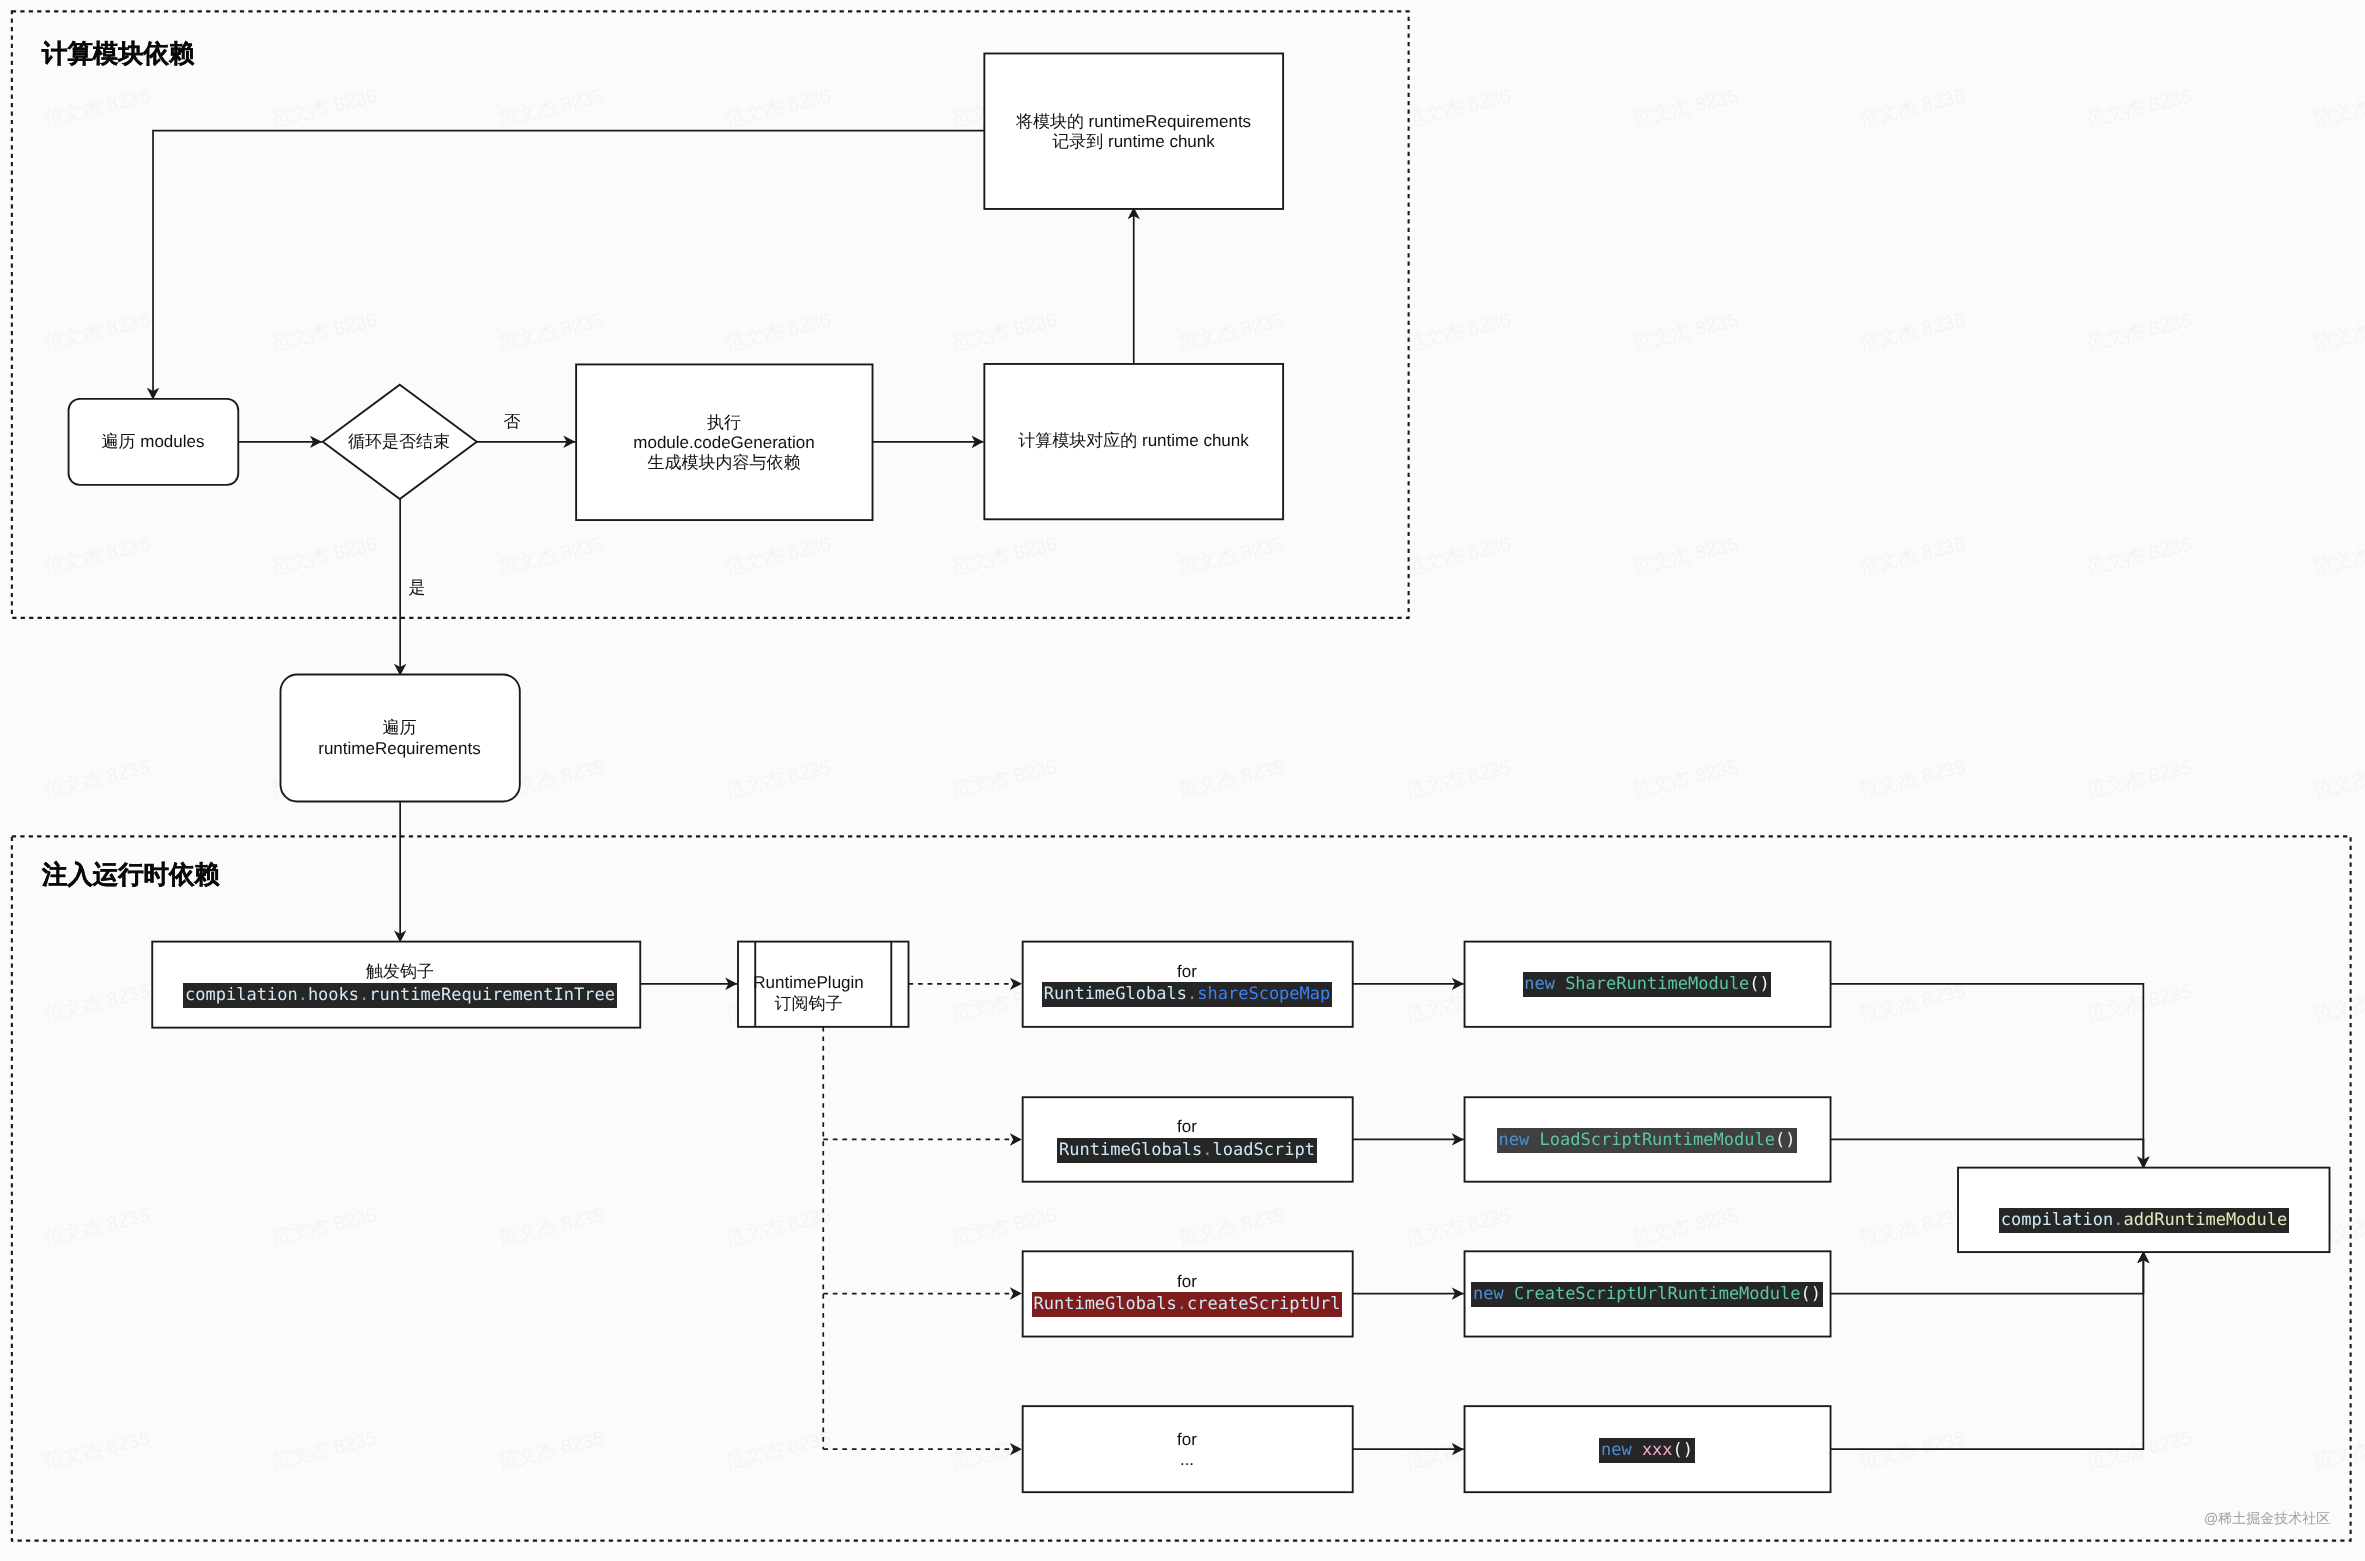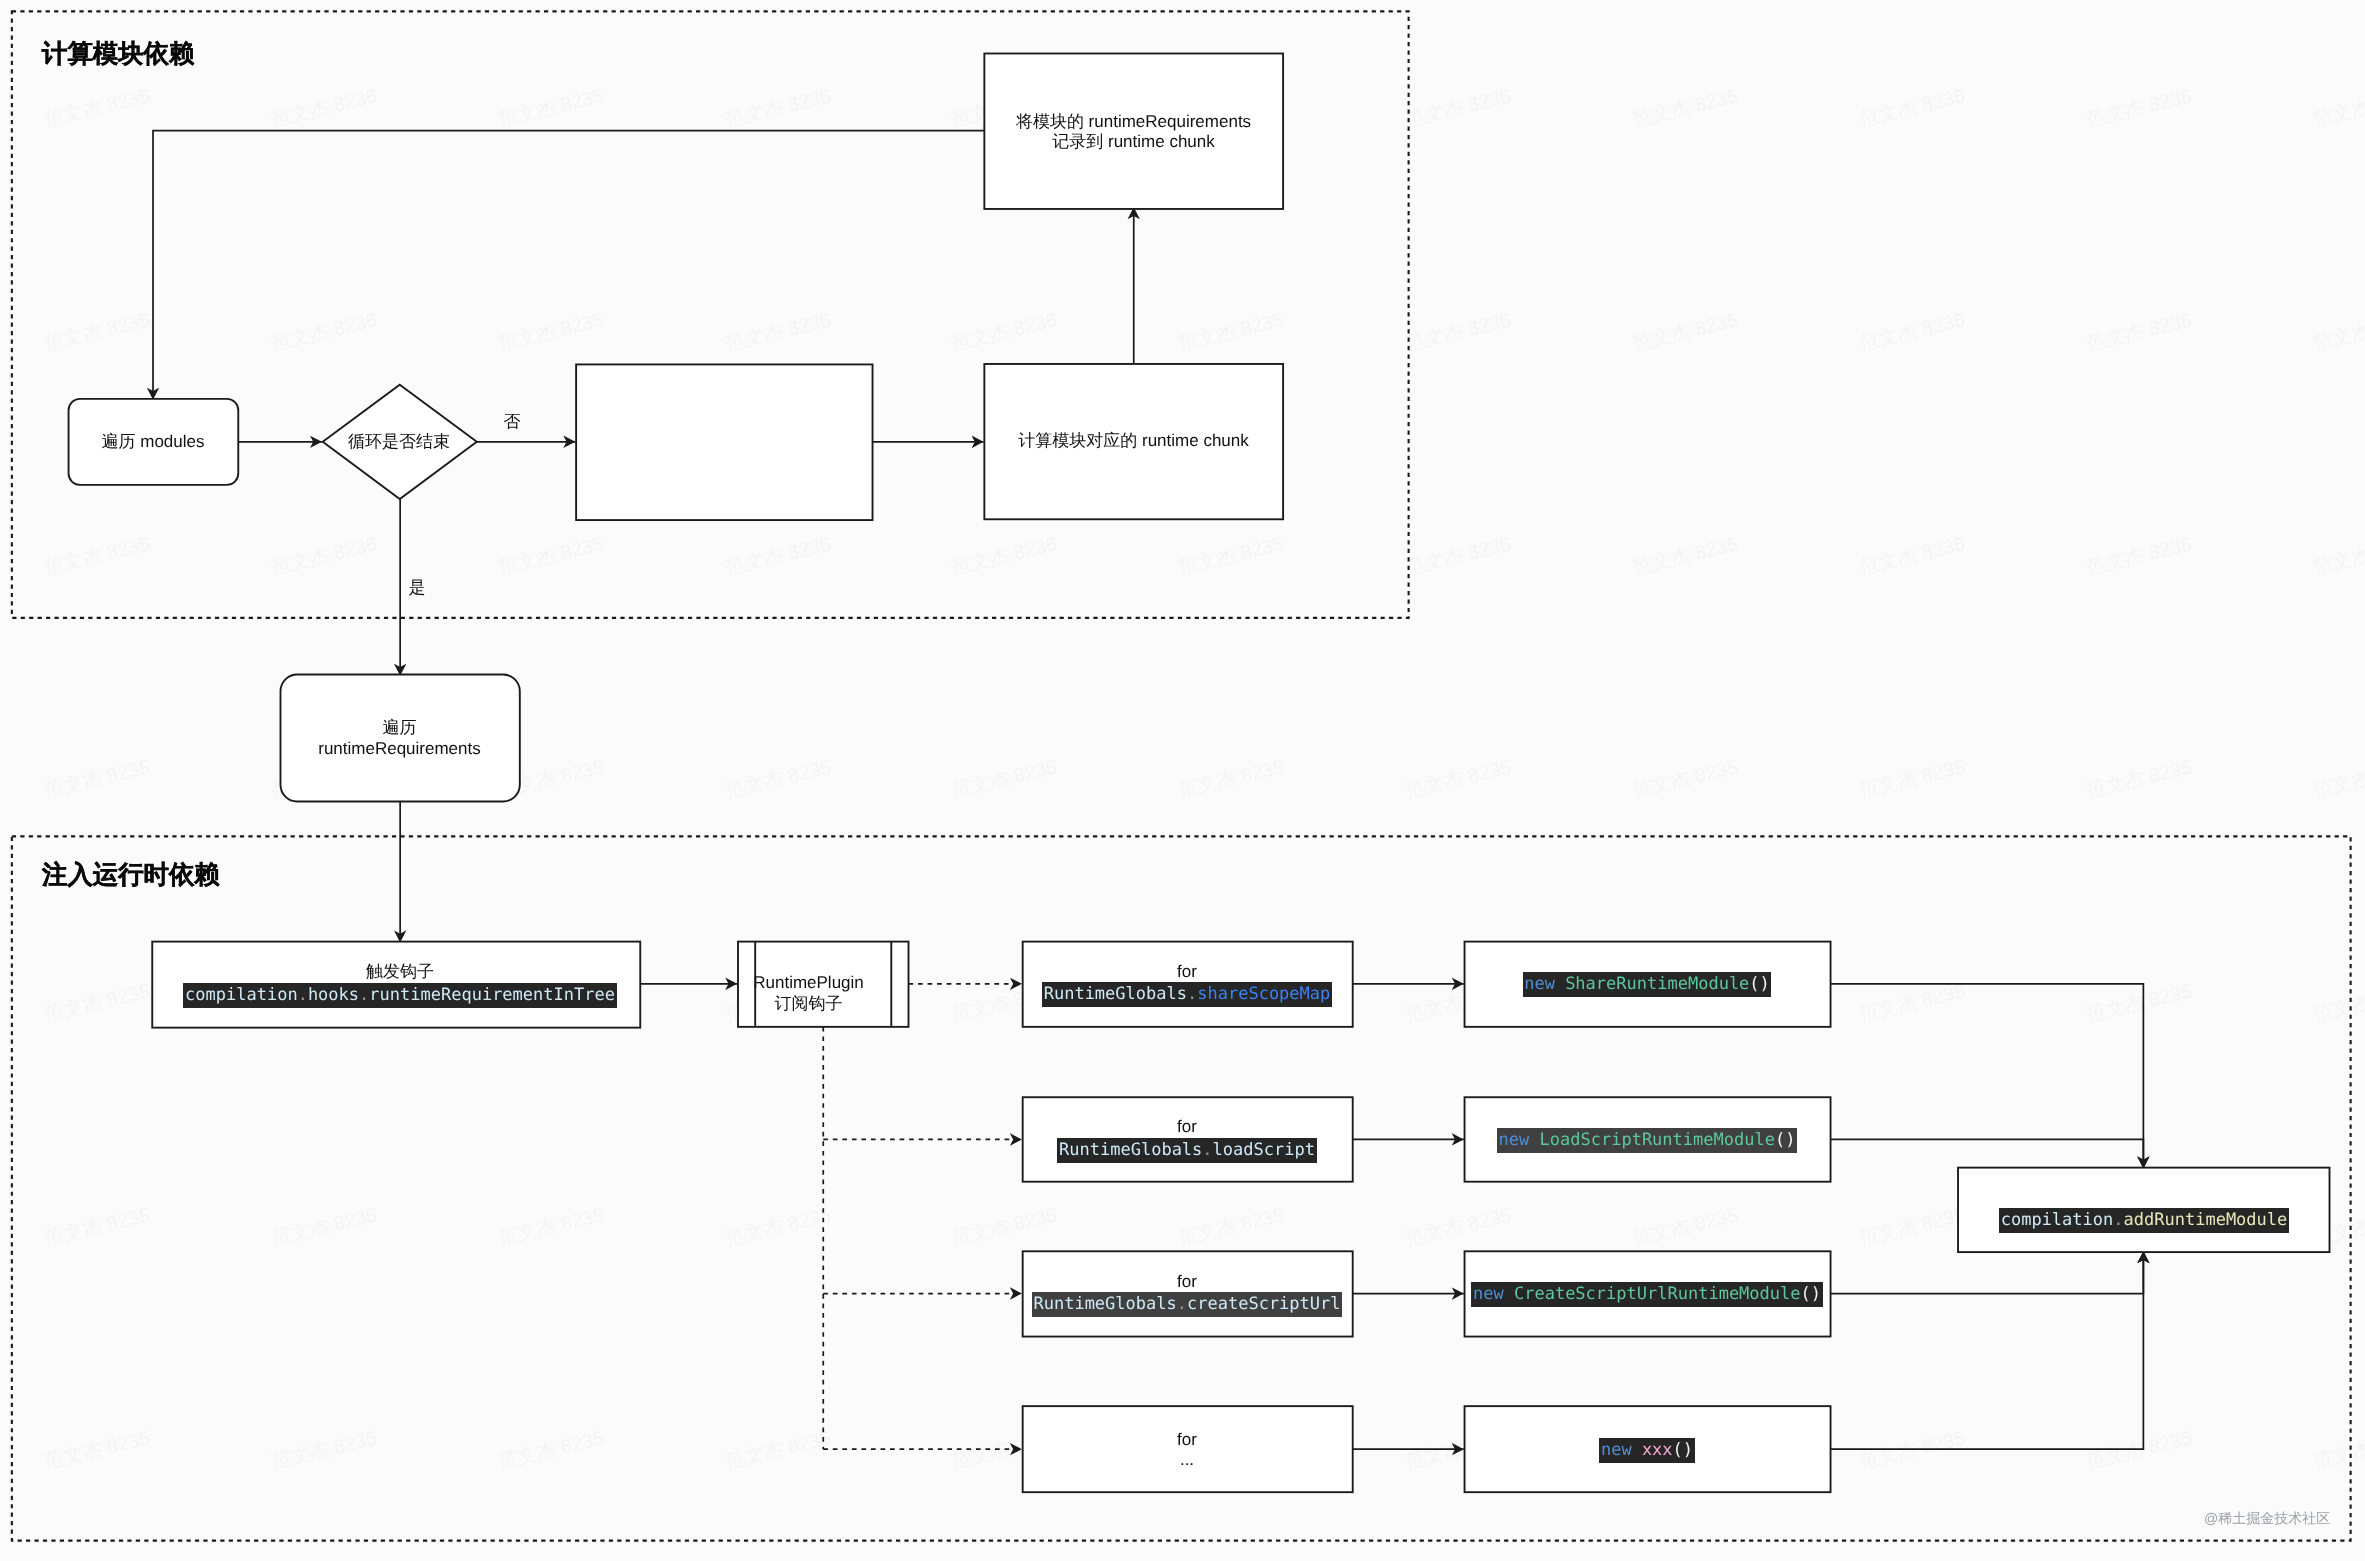--- a/index.html
+++ b/index.html
@@ -170,20 +170,25 @@
 <div class="nodetext" style="left:984px;top:54px;width:299px;height:156px">
       <div>将模块的 runtimeRequirements</div>
       <div>记录到 runtime chunk</div>
     </div>
 <div class="nodetext" style="left:68px;top:399px;width:170px;height:86px">
       <div>遍历 modules</div>
     </div>
 <div class="nodetext" style="left:322px;top:385px;width:154px;height:114px">
       <div>循环是否结束</div>
     </div>
+<div class="nodetext" style="left:576px;top:365px;width:296px;height:156px">
+      <div>执行</div>
+      <div>module.codeGeneration</div>
+      <div>生成模块内容与依赖</div>
+    </div>
 <div class="nodetext" style="left:984px;top:364px;width:299px;height:155px">
       <div>计算模块对应的 runtime chunk</div>
     </div>
 <div class="nodetext" style="left:280px;top:675px;width:239px;height:127px">
       <div>遍历</div>
       <div>runtimeRequirements</div>
     </div>
 <div class="nodetext" style="left:156px;top:942px;width:488px;height:86px">
       <div>触发钩子</div>
       <div class="coderow">
@@ -202,21 +207,21 @@
     </div>
 <div class="nodetext" style="left:1022px;top:1098px;width:330px;height:84px">
       <div>for</div>
       <div class="coderow">
         <span class="code" style="background:#262626"><span style="color:#cfeaf6">RuntimeGlobals</span><span style="color:#8f9597">.</span><span style="color:#cfeaf6">loadScript</span></span>
       </div>
     </div>
 <div class="nodetext" style="left:1022px;top:1252px;width:330px;height:85px">
       <div>for</div>
       <div class="coderow">
-        <span class="code" style="background:#404040"><span style="color:#cfeaf6">RuntimeGlobals</span><span style="color:#8f9597">.</span><span style="color:#cfeaf6">createScriptUrl</span></span>
+        <span class="code" style="background:#7f1d1d"><span style="color:#cfeaf6">RuntimeGlobals</span><span style="color:#8f9597">.</span><span style="color:#cfeaf6">createScriptUrl</span></span>
       </div>
     </div>
 <div class="nodetext" style="left:1022px;top:1407px;width:330px;height:86px">
       <div>for</div>
       <div>...</div>
     </div>
 <div class="nodetext" style="left:1464px;top:942px;width:366px;height:85px">
       <div class="coderow">
         <span class="code" style="background:#262626"><span style="color:#4d8fd6">new</span><span style="color:#f2f2f2"> </span><span style="color:#5dc7a0">ShareRuntimeModule</span><span style="color:#f2f2f2">()</span></span>
       </div>

